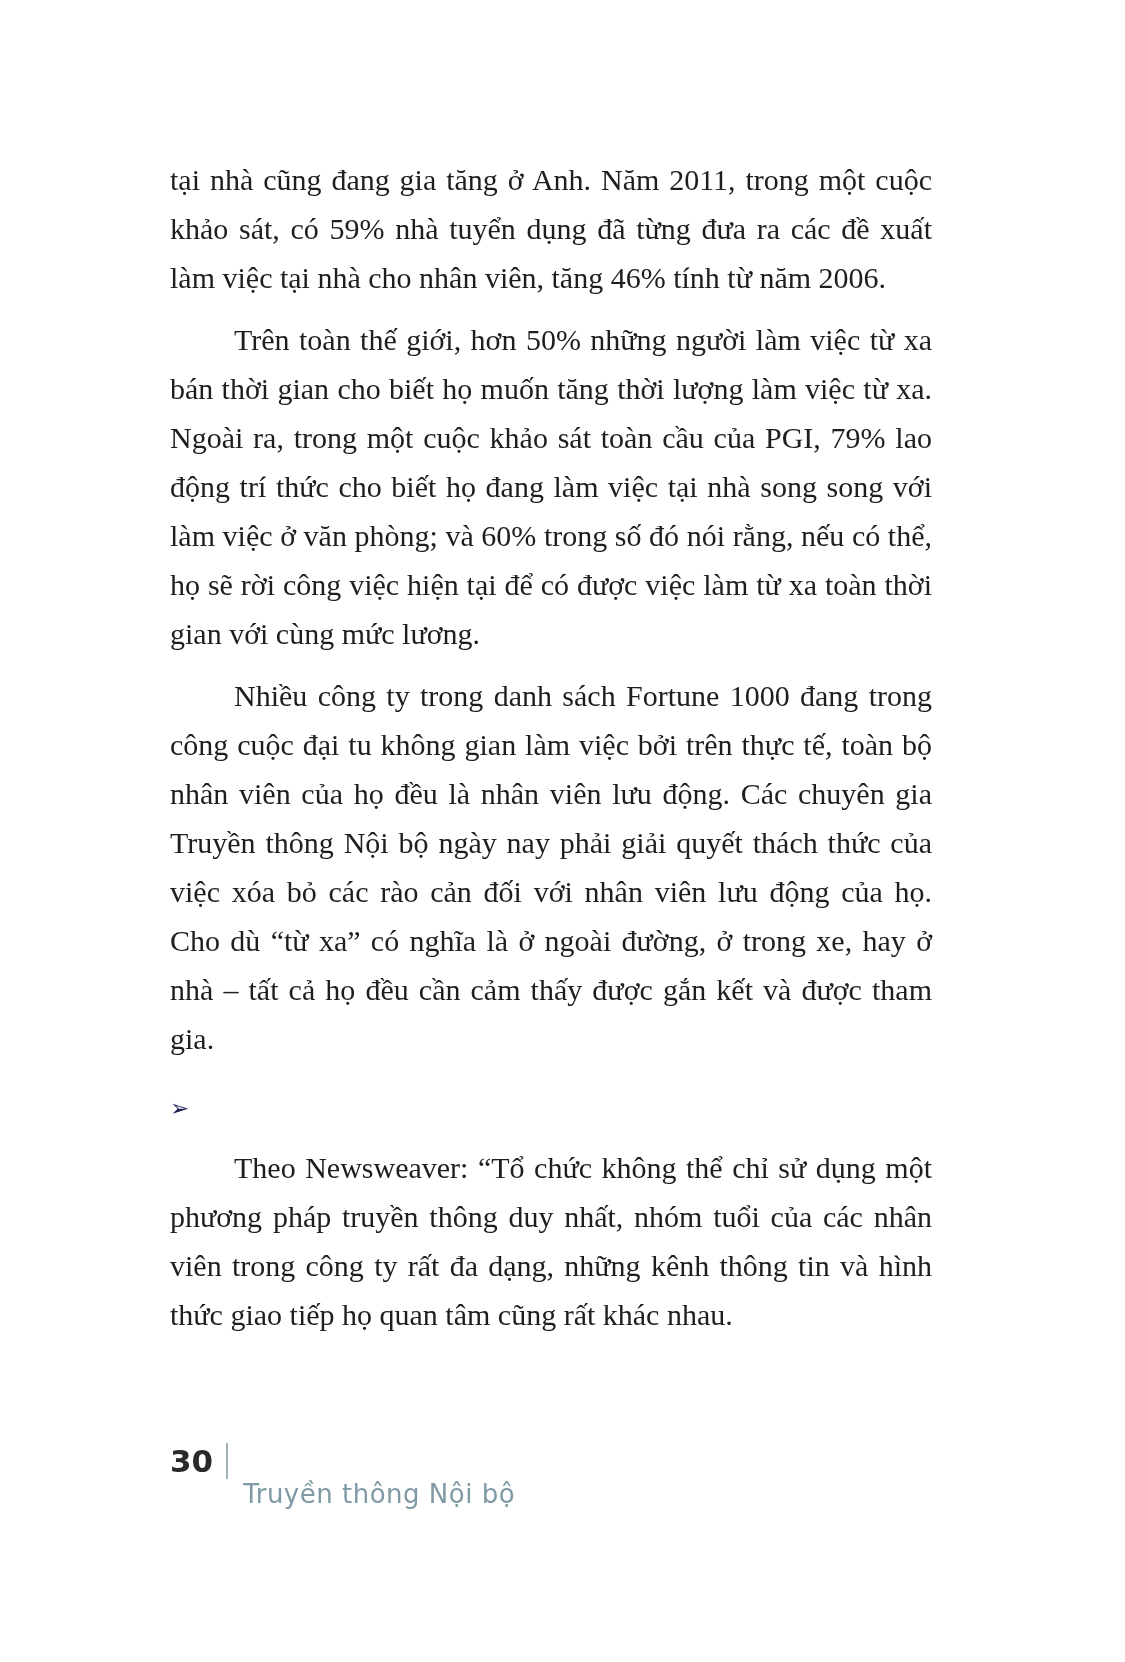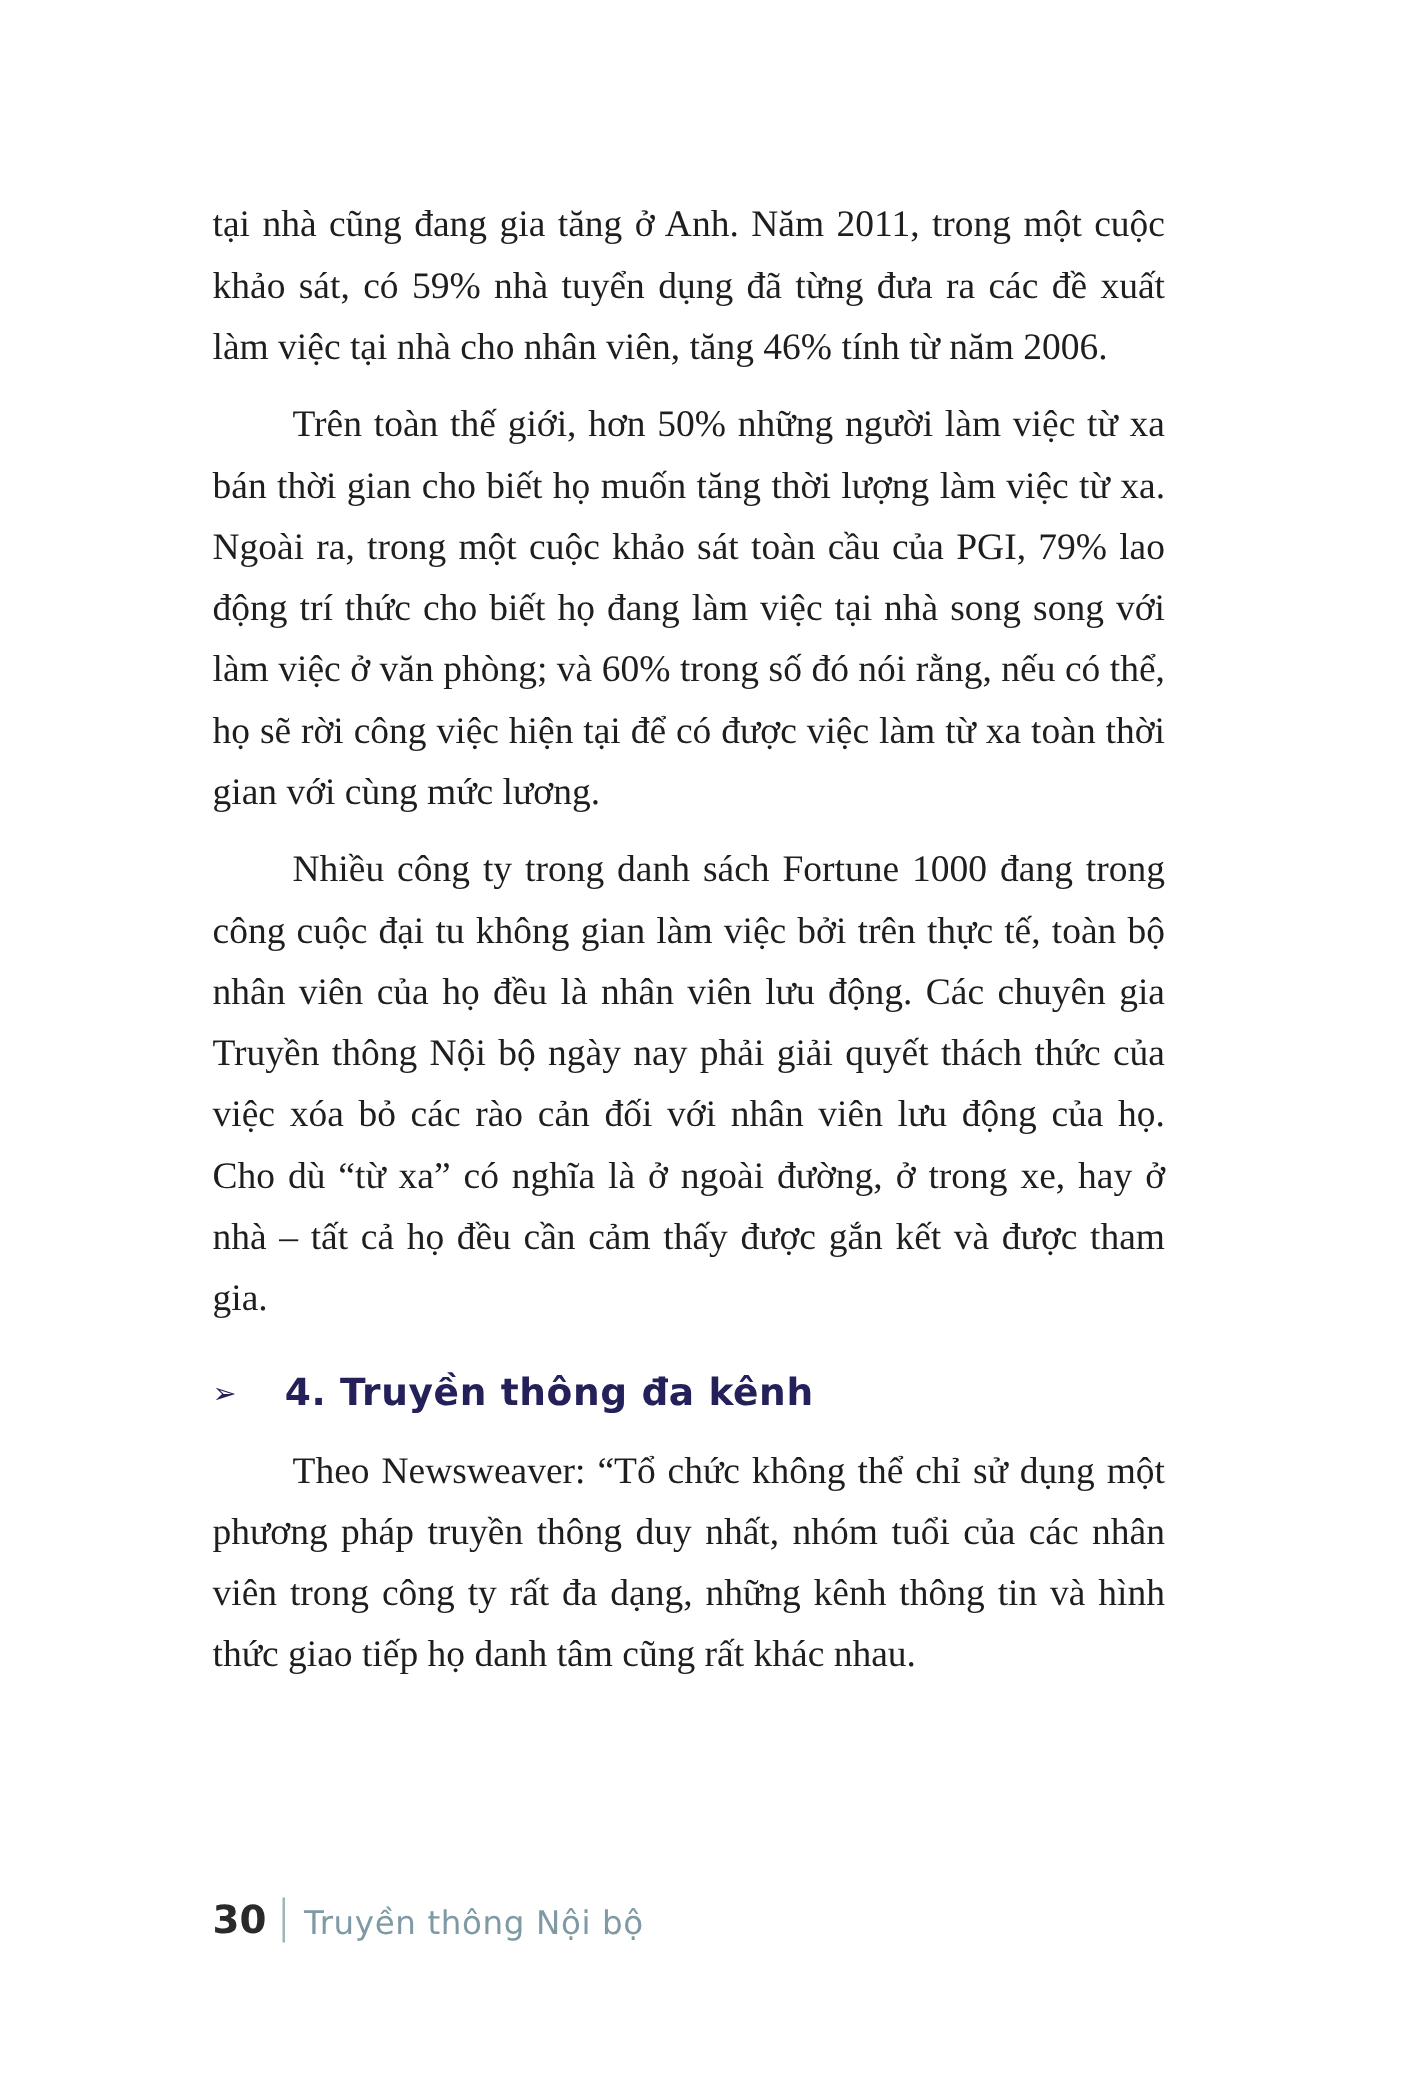--- a/index.html
+++ b/index.html
@@ -50,23 +50,23 @@
   .heading .bullet {
     font-size: 23px;
     margin-right: 38px;
     position: relative;
     top: -2px;
     color: #23205a;
   }
   .footer {
     position: absolute;
     left: 170px;
-    top: 1488px;
+    top: 1443px;
     display: flex;
-    align-items: flex-end;
+    align-items: flex-start;
   }
   .page-num {
     font-family: "DejaVu Sans", sans-serif;
     font-weight: bold;
     font-size: 31px;
     color: #2a2a2a;
   }
   .footer-divider {
     width: 2px;
     height: 36px;
@@ -89,24 +89,23 @@
   <main class="content">
 
     <p class="para">tại nhà cũng đang gia tăng ở Anh. Năm 2011, trong một cuộc khảo sát, có 59% nhà tuyển dụng đã từng đưa ra các đề xuất làm việc tại nhà cho nhân viên, tăng 46% tính từ năm 2006.</p>
 
     <p class="para indent">Trên toàn thế giới, hơn 50% những người làm việc từ xa bán thời gian cho biết họ muốn tăng thời lượng làm việc từ xa. Ngoài ra, trong một cuộc khảo sát toàn cầu của PGI, 79% lao động trí thức cho biết họ đang làm việc tại nhà song song với làm việc ở văn phòng; và 60% trong số đó nói rằng, nếu có thể, họ sẽ rời công việc hiện tại để có được việc làm từ xa toàn thời gian với cùng mức lương.</p>
 
     <p class="para indent">Nhiều công ty trong danh sách Fortune 1000 đang trong công cuộc đại tu không gian làm việc bởi trên thực tế, toàn bộ nhân viên của họ đều là nhân viên lưu động. Các chuyên gia Truyền thông Nội bộ ngày nay phải giải quyết thách thức của việc xóa bỏ các rào cản đối với nhân viên lưu động của họ. Cho dù “từ xa” có nghĩa là ở ngoài đường, ở trong xe, hay ở nhà – tất cả họ đều cần cảm thấy được gắn kết và được tham gia.</p>
 
     <h2 class="heading">
       <span class="bullet">➢</span>
-      <span class="heading-text">4. Truyền thông đa kênh</span>
     </h2>
 
-    <p class="para indent">Theo Newsweaver: “Tổ chức không thể chỉ sử dụng một phương pháp truyền thông duy nhất, nhóm tuổi của các nhân viên trong công ty rất đa dạng, những kênh thông tin và hình thức giao tiếp họ danh tâm cũng rất khác nhau.</p>
+    <p class="para indent">Theo Newsweaver: “Tổ chức không thể chỉ sử dụng một phương pháp truyền thông duy nhất, nhóm tuổi của các nhân viên trong công ty rất đa dạng, những kênh thông tin và hình thức giao tiếp họ quan tâm cũng rất khác nhau.</p>
 
   </main>
 
   <footer class="footer">
     <span class="page-num">30</span>
     <span class="footer-divider"></span>
     <span class="book-title">Truyền thông Nội bộ</span>
   </footer>
 
 </div>

